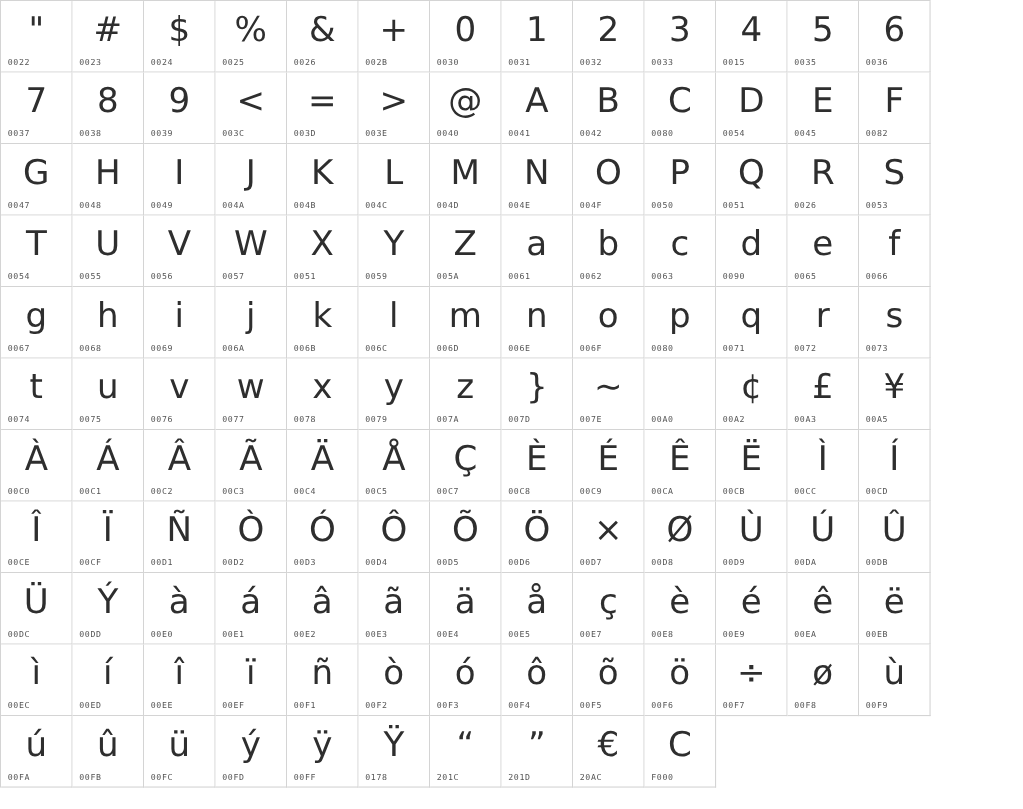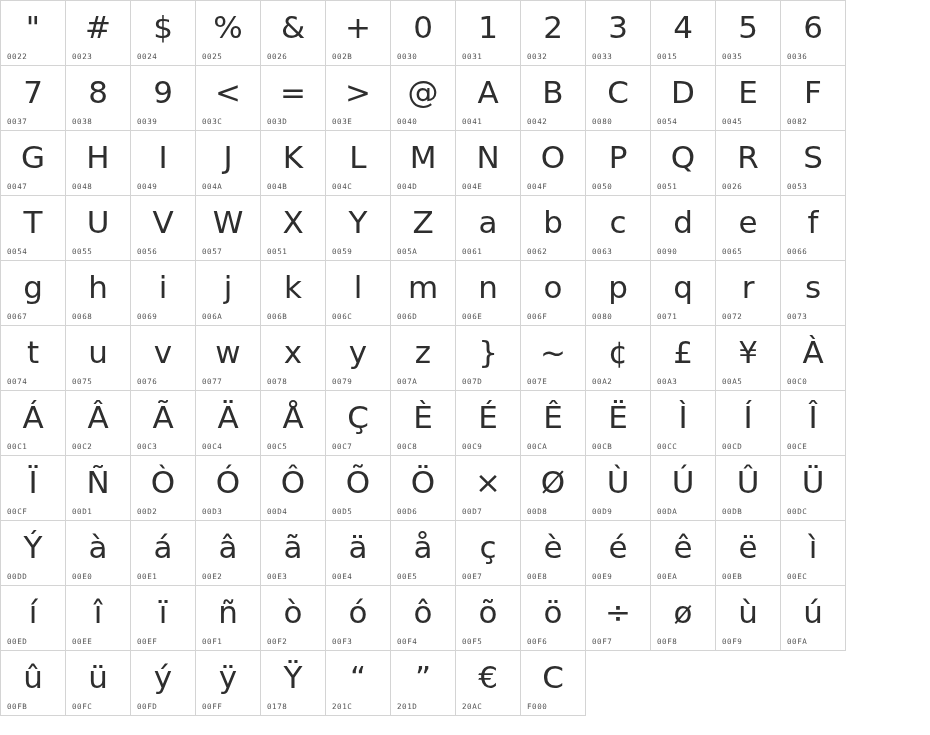--- a/index.html
+++ b/index.html
@@ -347,20 +347,24 @@
     </div>
     <div class="cell">
       <div class="glyph">}</div>
       <div class="code">007D</div>
     </div>
     <div class="cell">
       <div class="glyph">~</div>
       <div class="code">007E</div>
     </div>
     <div class="cell">
+      <div class="glyph"> </div>
+      <div class="code">00A0</div>
+    </div>
+    <div class="cell">
       <div class="glyph">¢</div>
       <div class="code">00A2</div>
     </div>
     <div class="cell">
       <div class="glyph">£</div>
       <div class="code">00A3</div>
     </div>
     <div class="cell">
       <div class="glyph">¥</div>
       <div class="code">00A5</div>

